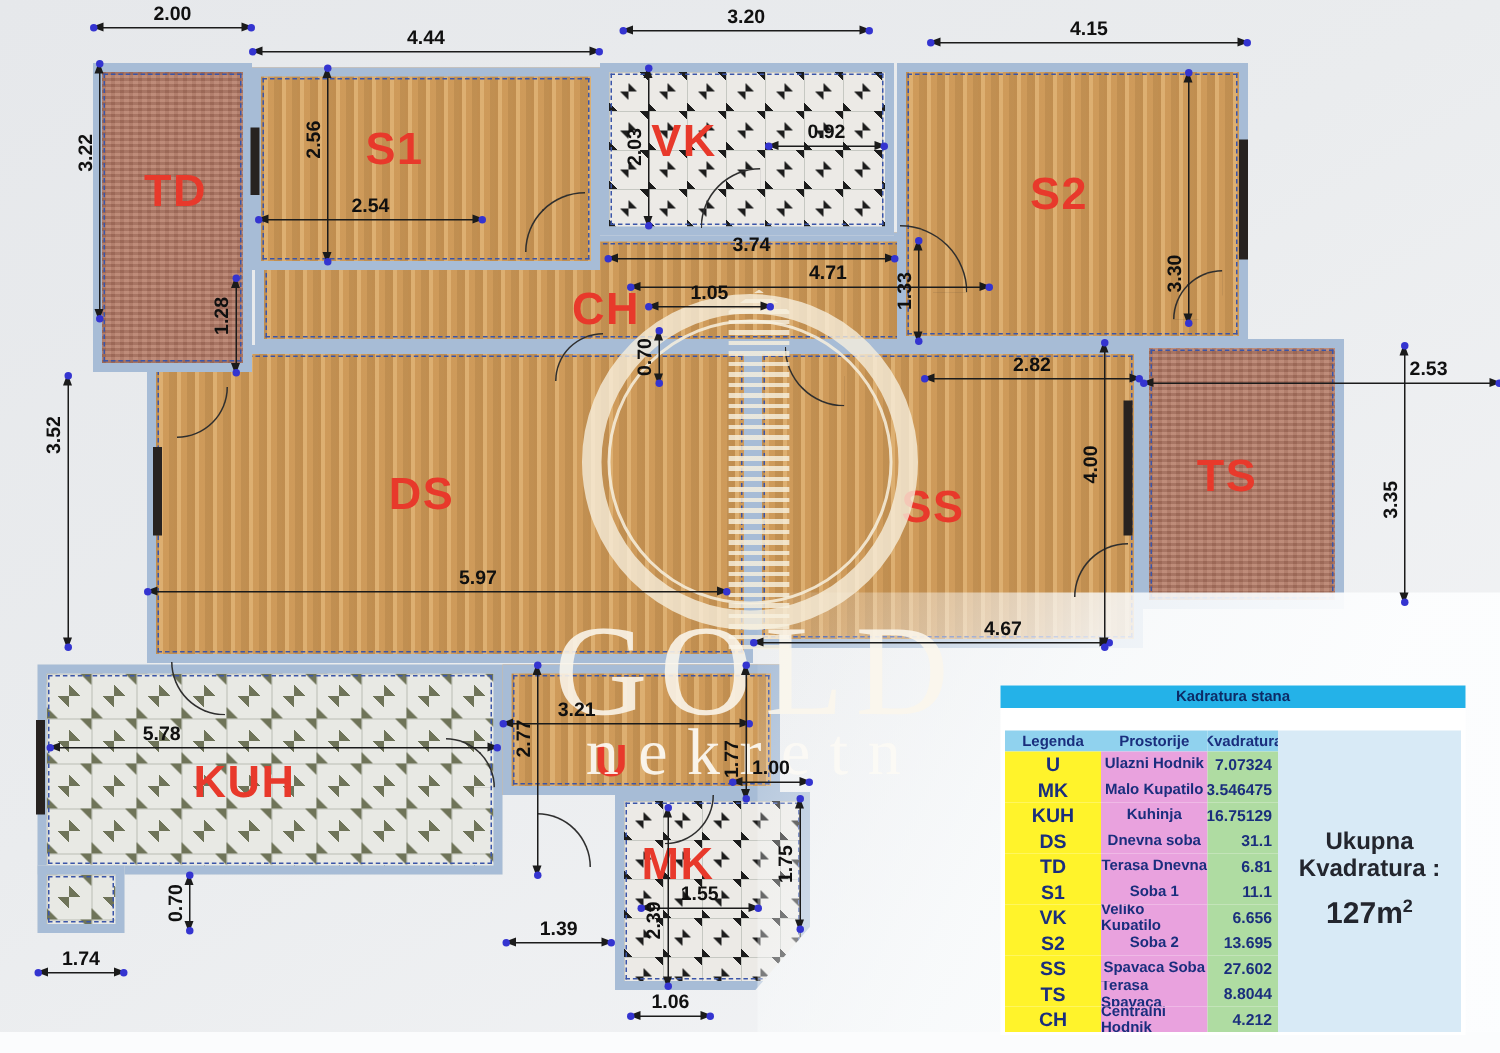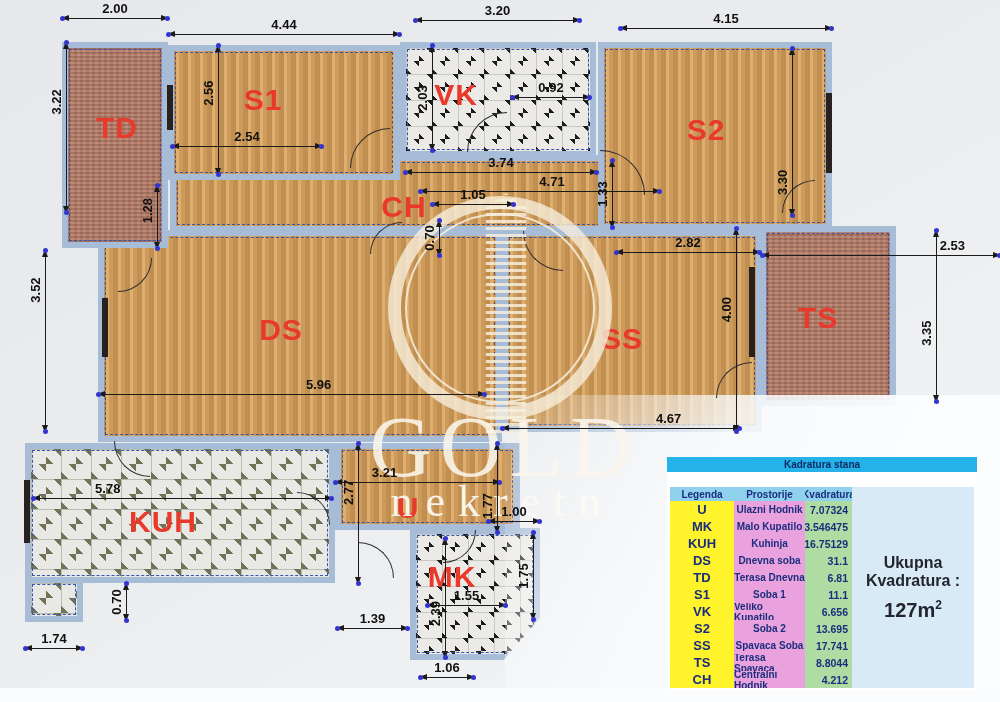--- a/index.html
+++ b/index.html
@@ -226,21 +226,21 @@
     <span class="dot s"></span>
     <span class="dot e"></span>
     <span class="lbl" style="left:80%">2.53</span>
       </div>
       <div class="dim h" style="left: 98px; top: 394px; width: 387px;">
         <span class="line"></span>
     <span class="ar s"></span>
     <span class="ar e"></span>
     <span class="dot s"></span>
     <span class="dot e"></span>
-    <span class="lbl" style="left:56.99999999999999%">5.96</span>
+    <span class="lbl" style="left:56.99999999999999%">5.97</span>
       </div>
       <div class="dim h" style="left: 502px; top: 428px; width: 238px;">
         <span class="line"></span>
     <span class="ar s"></span>
     <span class="ar e"></span>
     <span class="dot s"></span>
     <span class="dot e"></span>
     <span class="lbl" style="left:70%">4.67</span>
       </div>
       <div class="dim h" style="left: 33px; top: 498px; width: 299px;">
@@ -456,21 +456,21 @@
         <div class="c-pro">Soba 1</div>
         <div class="c-kva">11.1</div>
         <div class="c-leg">VK</div>
         <div class="c-pro">Veliko Kupatilo</div>
         <div class="c-kva">6.656</div>
         <div class="c-leg">S2</div>
         <div class="c-pro">Soba 2</div>
         <div class="c-kva">13.695</div>
         <div class="c-leg">SS</div>
         <div class="c-pro">Spavaca Soba</div>
-        <div class="c-kva">17.741</div>
+        <div class="c-kva">27.602</div>
         <div class="c-leg">TS</div>
         <div class="c-pro">Terasa Spavaca</div>
         <div class="c-kva">8.8044</div>
         <div class="c-leg">CH</div>
         <div class="c-pro">Centralni Hodnik</div>
         <div class="c-kva">4.212</div>
       </div>
   </div>
 </div>
 

